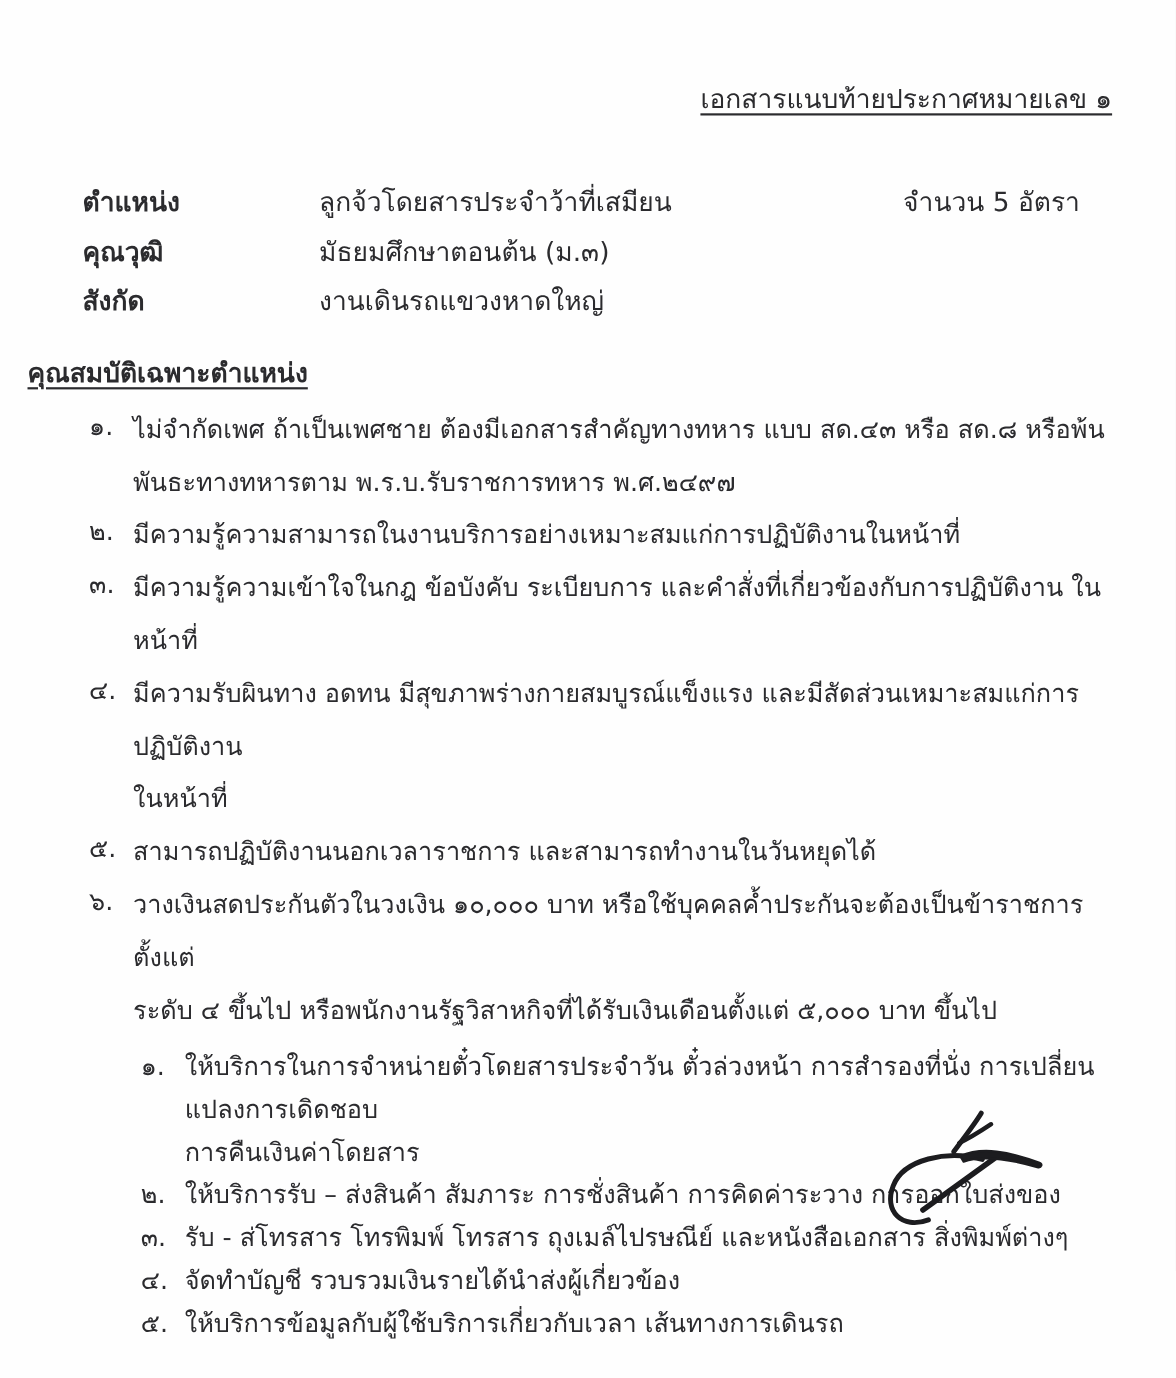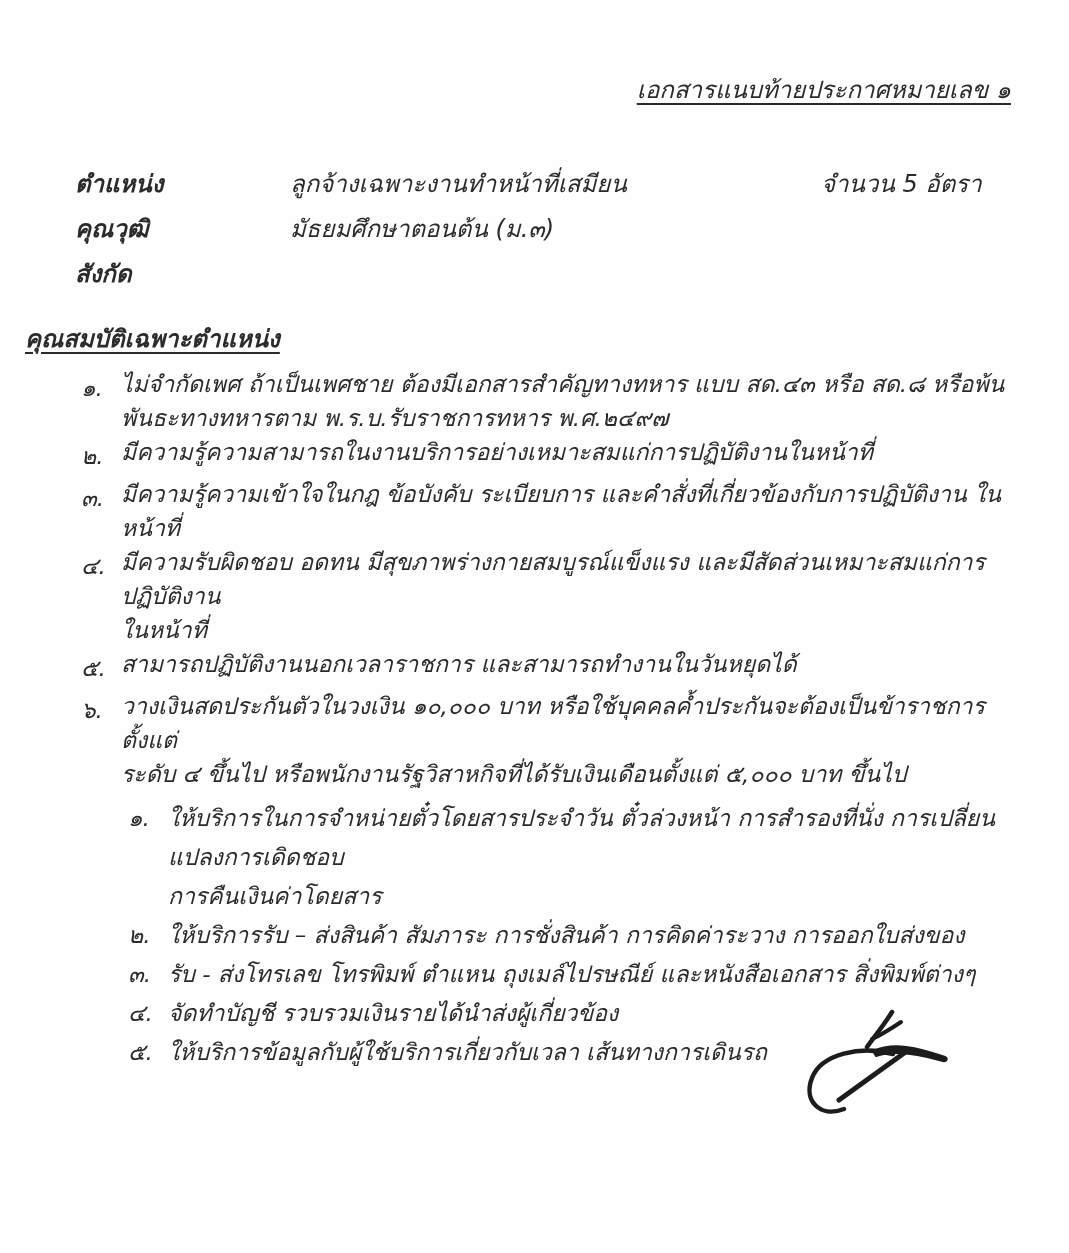--- a/index.html
+++ b/index.html
@@ -6,21 +6,20 @@
   html, body { background: #e8e8e8; }
   .page {
     position: relative;
     width: 1069px;
     height: 1253px;
     margin: 0 auto;
     background: #fefefe;
     font-family: "DejaVu Sans", sans-serif;
     color: #2b2b2e;
     overflow: hidden;
-    font-style: italic;
   }
   .doc-header {
     padding-top: 70px;
     padding-right: 58px;
     text-align: right;
     font-size: 24px;
   }
   .doc-header .title-text {
     text-decoration: underline;
     text-underline-offset: 5px;
@@ -60,21 +59,21 @@
     display: flex;
     align-items: flex-start;
     font-size: 23px;
   }
   .item-num {
     flex: 0 0 40px;
     line-height: 42px;
   }
   .item-text {
     flex: 1 1 auto;
-    line-height: 34px;
+    line-height: 48px;
     white-space: pre-line;
   }
   .section-duties .item-num,
   .section-duties .item-text { line-height: 39px; }
   .signature {
     position: absolute;
     left: 795px;
     top: 998px;
     width: 165px;
     height: 138px;
@@ -85,30 +84,31 @@
 
 <div class="page">
 
   <div class="doc-header">
     <span class="title-text">เอกสารแนบท้ายประกาศหมายเลข ๑</span>
   </div>
 
   <div class="fields">
     <div class="field-row">
       <div class="field-label">ตำแหน่ง</div>
-      <div class="field-value">ลูกจ้างเฉพาะงานทำหน้าที่เสมียน</div>
+      <div class="field-value">ลูกจ้วโดยสารประจำว้าที่เสมียน</div>
       <div class="field-extra">จำนวน  5  อัตรา</div>
     </div>
     <div class="field-row">
       <div class="field-label">คุณวุฒิ</div>
       <div class="field-value">มัธยมศึกษาตอนต้น (ม.๓)</div>
       <div class="field-extra"></div>
     </div>
     <div class="field-row">
       <div class="field-label">สังกัด</div>
+      <div class="field-value">งานเดินรถแขวงหาดใหญ่</div>
       <div class="field-extra"></div>
     </div>
   </div>
 
   <div class="section section-qualifications">
     <div class="section-title">คุณสมบัติเฉพาะตำแหน่ง</div>
     <div class="item-list">
       <div class="item">
         <span class="item-num">๑.</span>
         <span class="item-text">ไม่จำกัดเพศ ถ้าเป็นเพศชาย  ต้องมีเอกสารสำคัญทางทหาร  แบบ  สด.๔๓  หรือ  สด.๘  หรือพ้น
@@ -117,21 +117,21 @@
       <div class="item">
         <span class="item-num">๒.</span>
         <span class="item-text">มีความรู้ความสามารถในงานบริการอย่างเหมาะสมแก่การปฏิบัติงานในหน้าที่</span>
       </div>
       <div class="item">
         <span class="item-num">๓.</span>
         <span class="item-text">มีความรู้ความเข้าใจในกฎ ข้อบังคับ ระเบียบการ และคำสั่งที่เกี่ยวข้องกับการปฏิบัติงาน ในหน้าที่</span>
       </div>
       <div class="item">
         <span class="item-num">๔.</span>
-        <span class="item-text">มีความรับผิดชอบ อดทน มีสุขภาพร่างกายสมบูรณ์แข็งแรง และมีสัดส่วนเหมาะสมแก่การปฏิบัติงาน
+        <span class="item-text">มีความรับผินทาง อดทน มีสุขภาพร่างกายสมบูรณ์แข็งแรง และมีสัดส่วนเหมาะสมแก่การปฏิบัติงาน
 ในหน้าที่</span>
       </div>
       <div class="item">
         <span class="item-num">๕.</span>
         <span class="item-text">สามารถปฏิบัติงานนอกเวลาราชการ และสามารถทำงานในวันหยุดได้</span>
       </div>
       <div class="item">
         <span class="item-num">๖.</span>
         <span class="item-text">วางเงินสดประกันตัวในวงเงิน ๑๐,๐๐๐ บาท หรือใช้บุคคลค้ำประกันจะต้องเป็นข้าราชการตั้งแต่
 ระดับ ๔ ขึ้นไป หรือพนักงานรัฐวิสาหกิจที่ได้รับเงินเดือนตั้งแต่ ๕,๐๐๐ บาท ขึ้นไป</span>
@@ -145,21 +145,21 @@
         <span class="item-num">๑.</span>
         <span class="item-text">ให้บริการในการจำหน่ายตั๋วโดยสารประจำวัน ตั๋วล่วงหน้า การสำรองที่นั่ง การเปลี่ยนแปลงการเดิดชอบ
 การคืนเงินค่าโดยสาร</span>
       </div>
       <div class="item">
         <span class="item-num">๒.</span>
         <span class="item-text">ให้บริการรับ – ส่งสินค้า สัมภาระ การชั่งสินค้า การคิดค่าระวาง การออกใบส่งของ</span>
       </div>
       <div class="item">
         <span class="item-num">๓.</span>
-        <span class="item-text">รับ - ส่งโทรเลข โทรพิมพ์ ตำแหน ถุงเมล์ไปรษณีย์ และหนังสือเอกสาร สิ่งพิมพ์ต่างๆ</span>
+        <span class="item-text">รับ - ส่โทรสาร โทรพิมพ์ โทรสาร ถุงเมล์ไปรษณีย์ และหนังสือเอกสาร สิ่งพิมพ์ต่างๆ</span>
       </div>
       <div class="item">
         <span class="item-num">๔.</span>
         <span class="item-text">จัดทำบัญชี รวบรวมเงินรายได้นำส่งผู้เกี่ยวข้อง</span>
       </div>
       <div class="item">
         <span class="item-num">๕.</span>
         <span class="item-text">ให้บริการข้อมูลกับผู้ใช้บริการเกี่ยวกับเวลา เส้นทางการเดินรถ</span>
       </div>
 

